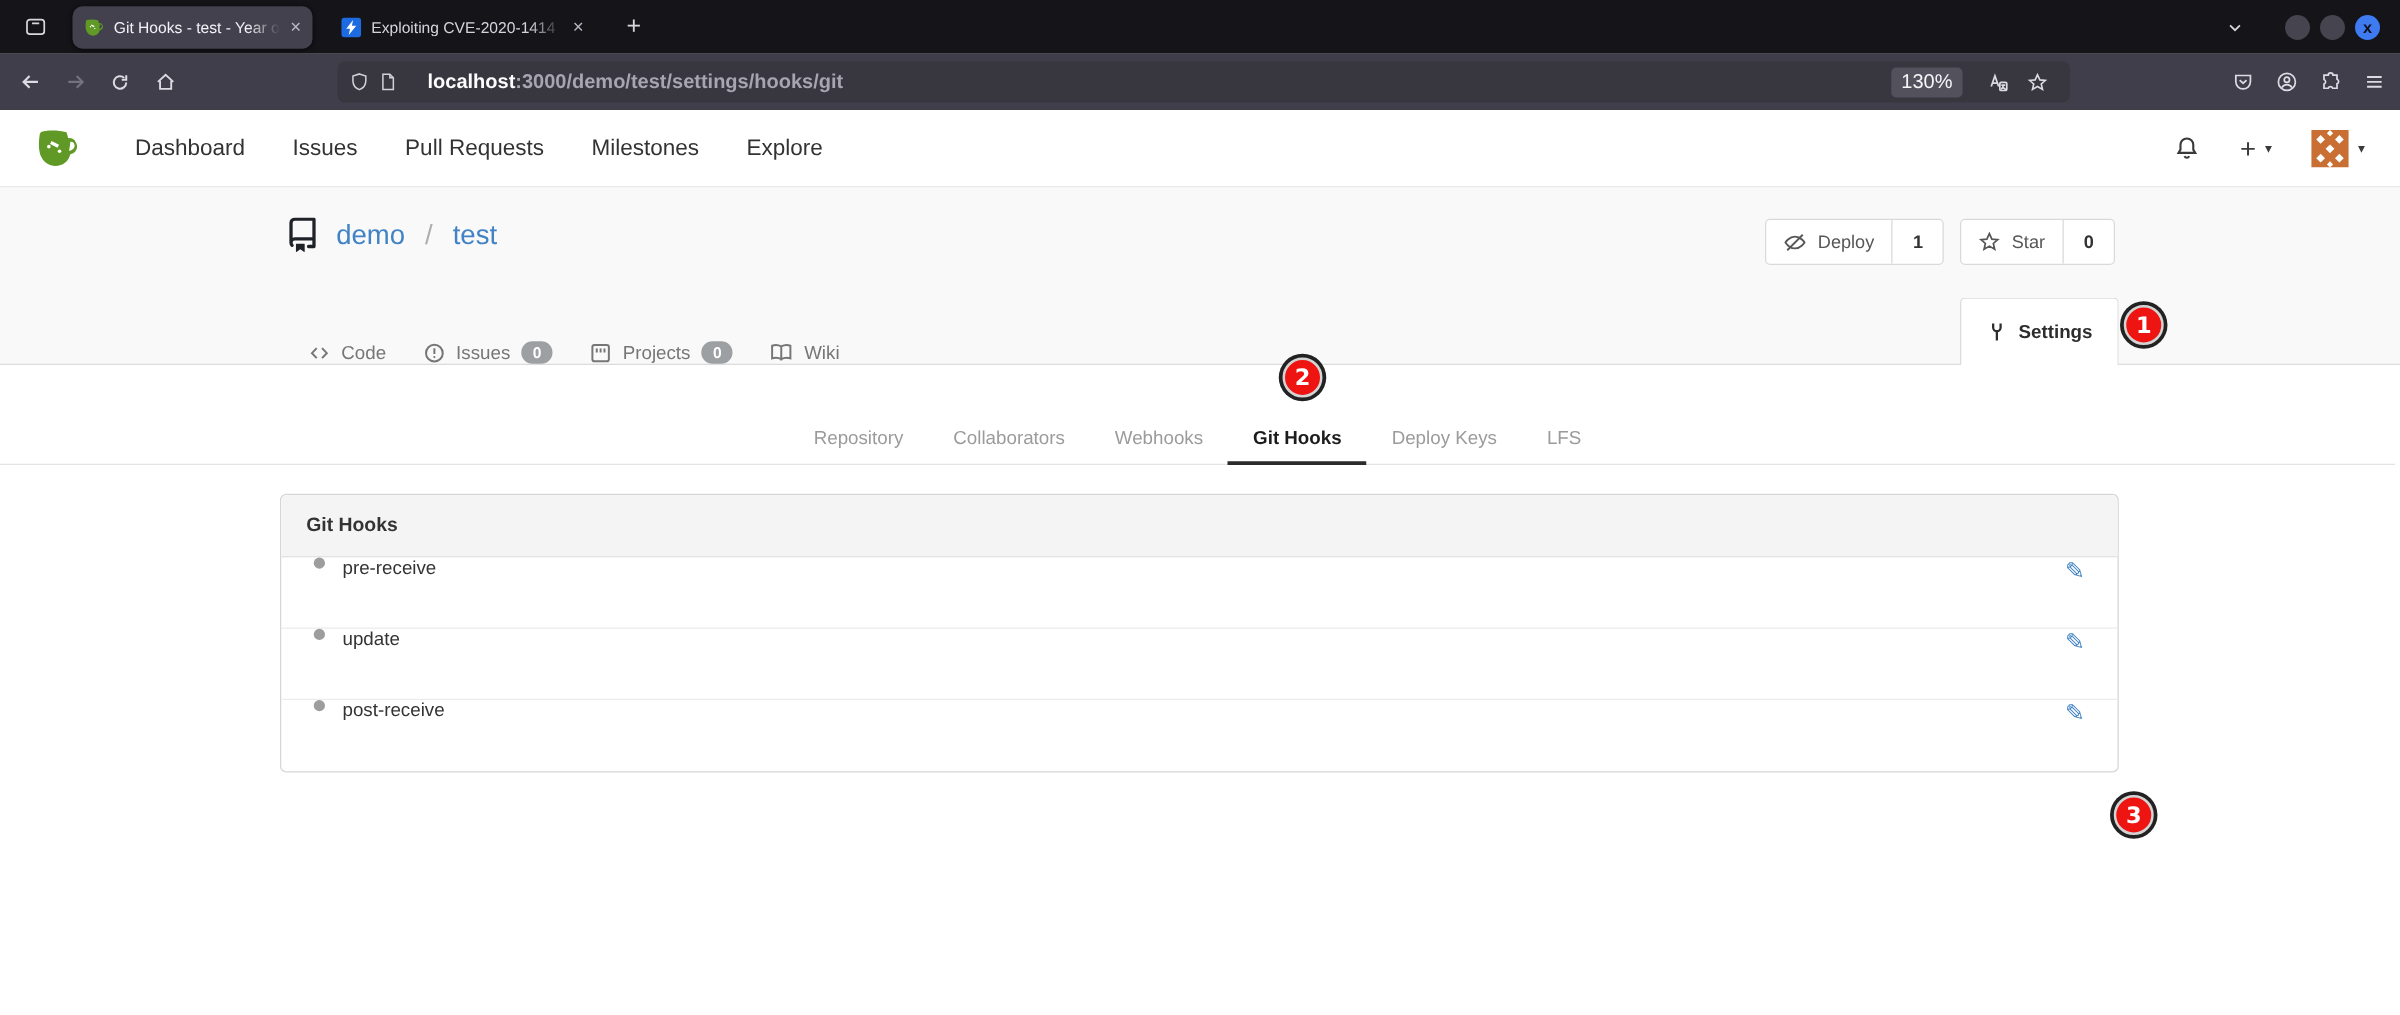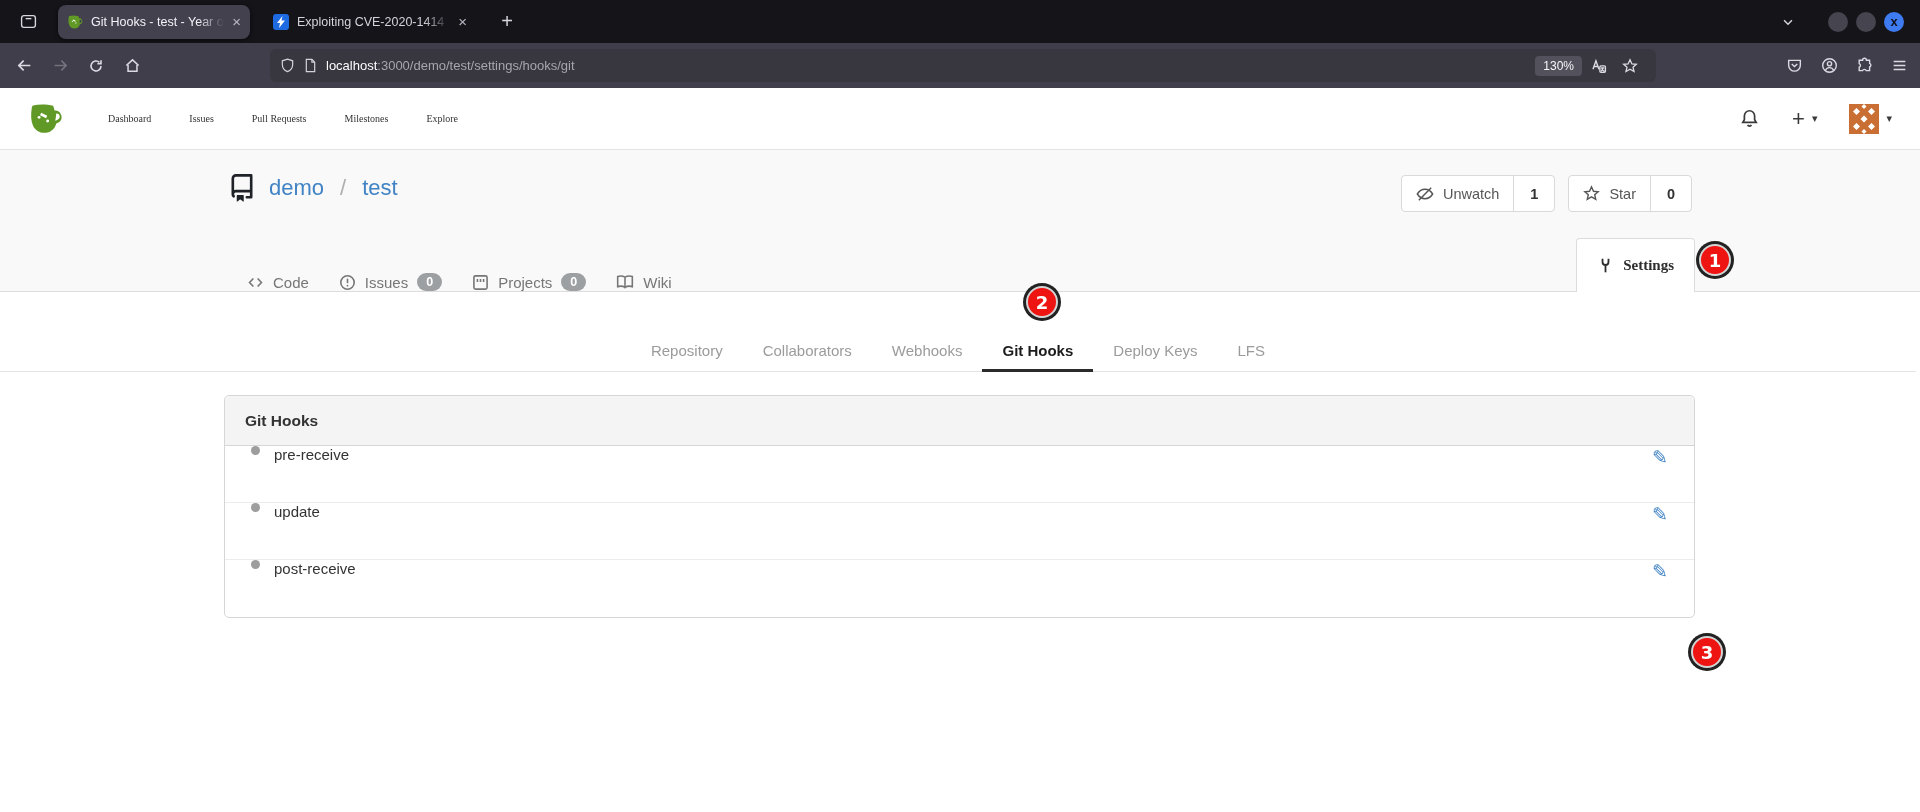--- a/index.html
+++ b/index.html
@@ -29,34 +29,34 @@
   .wbtn.close { background:#3e7bf0; color:#10101c; font-size:13px; font-weight:bold; }
 
   
   .toolbar { position:absolute; top:43px; left:0; right:0; height:45px; background:#403e4a; }
   .tb-left { position:absolute; left:8px; top:0; height:45px; display:flex; align-items:center; gap:4px; }
   .tb-btn { width:32px; height:32px; border-radius:4px; color:#dcdbe4; }
   .tb-btn.dim { color:#73727d; }
   .urlbar { position:absolute; left:270px; width:1386px; top:6px; height:33px; background:#38373f;
     border-radius:6px; display:flex; align-items:center; padding:0 10px; color:#cfced8; }
   .url-ico { margin-right:9px; display:flex; color:#d2d1da; }
-  .url-text { font-size:13px; margin-left:0; }
+  .url-text { font-size:16px; margin-left:16px;font-weight:bold; }
   .url-host { color:#fdfdff; }
   .url-path { color:#a6a5b0; }
-  .zoom-badge { background:#52515c; color:#f6f6fa; font-size:12px; padding:3px 8px;
-    border-radius:4px; margin-right:0; cursor:pointer; }
+  .zoom-badge { background:#52515c; color:#f6f6fa; font-size:16px; padding:3px 8px;
+    border-radius:4px; margin-right:12px; cursor:pointer; }
   .url-right { margin-left:auto; display:flex; align-items:center; }
   .tb-right { position:absolute; right:12px; top:0; height:45px; display:flex; align-items:center; gap:18px; color:#dcdbe4; }
 
   
   .gnav { position:absolute; top:88px; left:0; right:0; height:62px; background:#fff;
     border-bottom:1px solid #e3e3e3; }
   .glogo { position:absolute; left:28px; top:13px; width:35px; height:35px; cursor:pointer; }
   .gnav-links { position:absolute; left:89px; top:0; height:100%; display:flex; align-items:center; }
-  .gnav-link { padding:0 19px; font-size:10px; color:#333; cursor:pointer;font-family:Liberation Serif, serif; }
+  .gnav-link { padding:0 19px; font-size:18px; color:#333; cursor:pointer; }
   .gnav-right { position:absolute; right:28px; top:0; height:100%; display:flex; align-items:center; gap:32px; }
   .gr-item { display:flex; align-items:center; gap:7px; color:#3a3a3a; cursor:pointer; }
   .plus-glyph { font-size:22px; font-weight:400; line-height:1; }
   .caret { font-size:11px; color:#3a3a3a; }
   .avatar { width:30px; height:30px; display:block; }
 
   
   .repo-hd { position:absolute; top:150px; left:0; right:0; height:142px; background:#f9f9f9;
     border-bottom:1px solid #dcdcdc; }
   .repo-title { position:absolute; left:228px; top:24px; display:flex; align-items:center; gap:13px; font-size:22px; }
@@ -67,21 +67,21 @@
     background:#fff; height:37px; overflow:hidden; }
   .btn { display:flex; align-items:center; gap:9px; padding:0 14px; font-size:14.5px; color:#565656; cursor:pointer; }
   .cnt { display:flex; align-items:center; justify-content:center; min-width:41px;
     border-left:1px solid #d9d9d9; font-weight:bold; color:#333; font-size:14.5px; cursor:pointer; }
   .repo-tabs { position:absolute; left:232px; right:0; bottom:0; height:53px; display:flex; align-items:flex-end; }
   .rtab { display:flex; align-items:center; gap:9px; padding:0 15px; color:#767676; font-size:15px; cursor:pointer; }
   .badge { background:#9da0a3; color:#fff; border-radius:10px; font-size:12.5px; padding:2px 9px; font-weight:bold; }
   .rtab-settings { display:flex; align-items:center; gap:9px; padding:0 20px; background:#fff;
     border:1px solid #dcdcdc; border-bottom:none; border-radius:4px 4px 0 0; font-weight:700;
     color:#2d2d2d; font-size:15px; margin-right:225px; height:54px; align-self:flex-end;
-    margin-bottom:-1px; cursor:pointer;font-family:Liberation Serif, serif; }
+    margin-bottom:-1px; cursor:pointer; }
 
   
   .subnav { position:absolute; top:292px; left:0; right:4px; height:80px; background:#fff;
     border-bottom:1px solid #e4e4e4; display:flex; justify-content:center; align-items:flex-end; }
   .snav-item { height:42px; display:flex; align-items:center; padding:0 20px; font-size:15px;
     color:#9b9b9b; position:relative; cursor:pointer; }
   .snav-item.active { color:#1c1c1c; font-weight:700; }
   .snav-item.active::after { content:""; position:absolute; left:0; right:0; bottom:-1px; height:3px; background:#2b2b2b; }
 
   
@@ -298,21 +298,21 @@
       <span class="rlink">test</span>
     </div>
 
     <div class="repo-actions">
       <div class="btngrp">
         <span class="btn">
           <svg width="18" height="18" viewBox="0 0 16 16" fill="none" stroke="#565656" stroke-width="1.3">
               <path d="M1.2 8s2.6-4.2 6.8-4.2S14.8 8 14.8 8s-2.6 4.2-6.8 4.2S1.2 8 1.2 8z"></path>
               <path d="M2.5 13.5 13.5 2.5"></path>
             </svg>
-          <span>Unwatch</span>
+          <span>Deploy</span>
         </span>
         <span class="cnt">1</span>
       </div>
       <div class="btngrp">
         <span class="btn">
           <svg width="17" height="17" viewBox="0 0 16 16" fill="none" stroke="#565656" stroke-width="1.3">
               <path d="M8 1.8 9.9 5.9l4.4.4-3.3 2.9 1 4.3L8 11.2 4 13.5l1-4.3-3.3-2.9 4.4-.4z"></path>
             </svg>
           <span>Star</span>
         </span>

